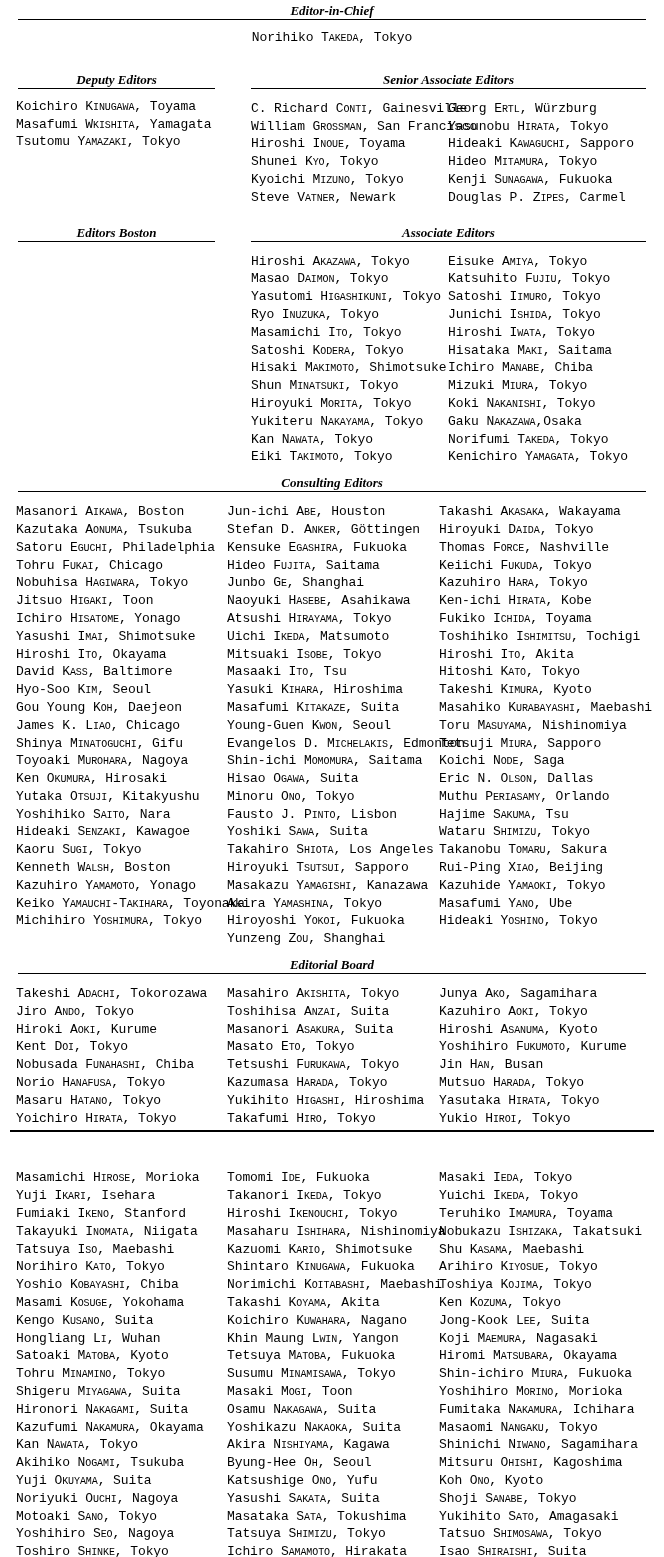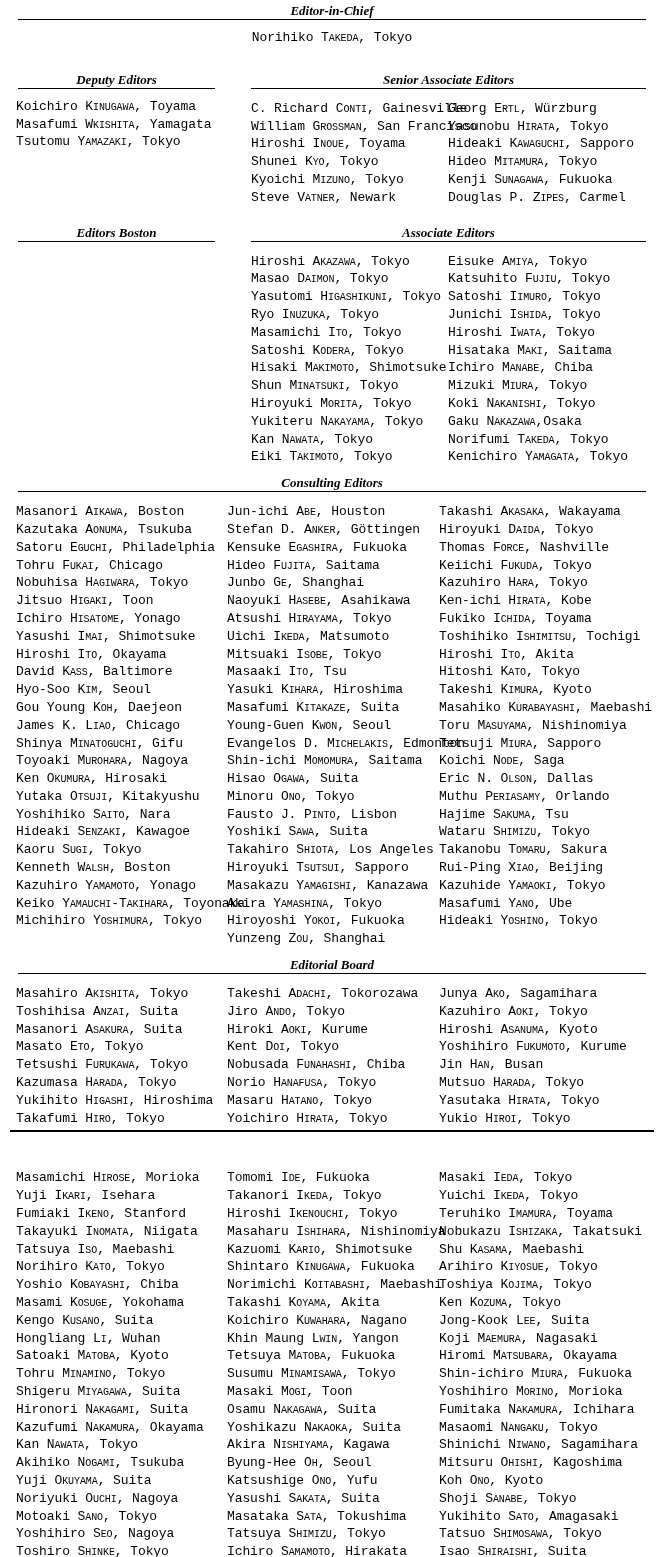--- a/index.html
+++ b/index.html
@@ -200,38 +200,38 @@
           <div class="name">Masafumi Y<span class="sc-rest">ANO</span>, Ube</div>
           <div class="name">Hideaki Y<span class="sc-rest">OSHINO</span>, Tokyo</div>
         </div>
     </div>
   </section>
 
   <section class="band sec-board">
     <h2 class="sec-title">Editorial Board</h2>
     <div class="cols3">
       <div class="names">
+          <div class="name">Takeshi A<span class="sc-rest">DACHI</span>, Tokorozawa</div>
+          <div class="name">Jiro A<span class="sc-rest">NDO</span>, Tokyo</div>
+          <div class="name">Hiroki A<span class="sc-rest">OKI</span>, Kurume</div>
+          <div class="name">Kent D<span class="sc-rest">OI</span>, Tokyo</div>
+          <div class="name">Nobusada F<span class="sc-rest">UNAHASHI</span>, Chiba</div>
+          <div class="name">Norio H<span class="sc-rest">ANAFUSA</span>, Tokyo</div>
+          <div class="name">Masaru H<span class="sc-rest">ATANO</span>, Tokyo</div>
+          <div class="name">Yoichiro H<span class="sc-rest">IRATA</span>, Tokyo</div>
+        </div>
+      <div class="names">
           <div class="name">Masahiro A<span class="sc-rest">KISHITA</span>, Tokyo</div>
           <div class="name">Toshihisa A<span class="sc-rest">NZAI</span>, Suita</div>
           <div class="name">Masanori A<span class="sc-rest">SAKURA</span>, Suita</div>
           <div class="name">Masato E<span class="sc-rest">TO</span>, Tokyo</div>
           <div class="name">Tetsushi F<span class="sc-rest">URUKAWA</span>, Tokyo</div>
           <div class="name">Kazumasa H<span class="sc-rest">ARADA</span>, Tokyo</div>
           <div class="name">Yukihito H<span class="sc-rest">IGASHI</span>, Hiroshima</div>
           <div class="name">Takafumi H<span class="sc-rest">IRO</span>, Tokyo</div>
-        </div>
-      <div class="names">
-          <div class="name">Takeshi A<span class="sc-rest">DACHI</span>, Tokorozawa</div>
-          <div class="name">Jiro A<span class="sc-rest">NDO</span>, Tokyo</div>
-          <div class="name">Hiroki A<span class="sc-rest">OKI</span>, Kurume</div>
-          <div class="name">Kent D<span class="sc-rest">OI</span>, Tokyo</div>
-          <div class="name">Nobusada F<span class="sc-rest">UNAHASHI</span>, Chiba</div>
-          <div class="name">Norio H<span class="sc-rest">ANAFUSA</span>, Tokyo</div>
-          <div class="name">Masaru H<span class="sc-rest">ATANO</span>, Tokyo</div>
-          <div class="name">Yoichiro H<span class="sc-rest">IRATA</span>, Tokyo</div>
         </div>
       <div class="names">
           <div class="name">Junya A<span class="sc-rest">KO</span>, Sagamihara</div>
           <div class="name">Kazuhiro A<span class="sc-rest">OKI</span>, Tokyo</div>
           <div class="name">Hiroshi A<span class="sc-rest">SANUMA</span>, Kyoto</div>
           <div class="name">Yoshihiro F<span class="sc-rest">UKUMOTO</span>, Kurume</div>
           <div class="name">Jin H<span class="sc-rest">AN</span>, Busan</div>
           <div class="name">Mutsuo H<span class="sc-rest">ARADA</span>, Tokyo</div>
           <div class="name">Yasutaka H<span class="sc-rest">IRATA</span>, Tokyo</div>
           <div class="name">Yukio H<span class="sc-rest">IROI</span>, Tokyo</div>

